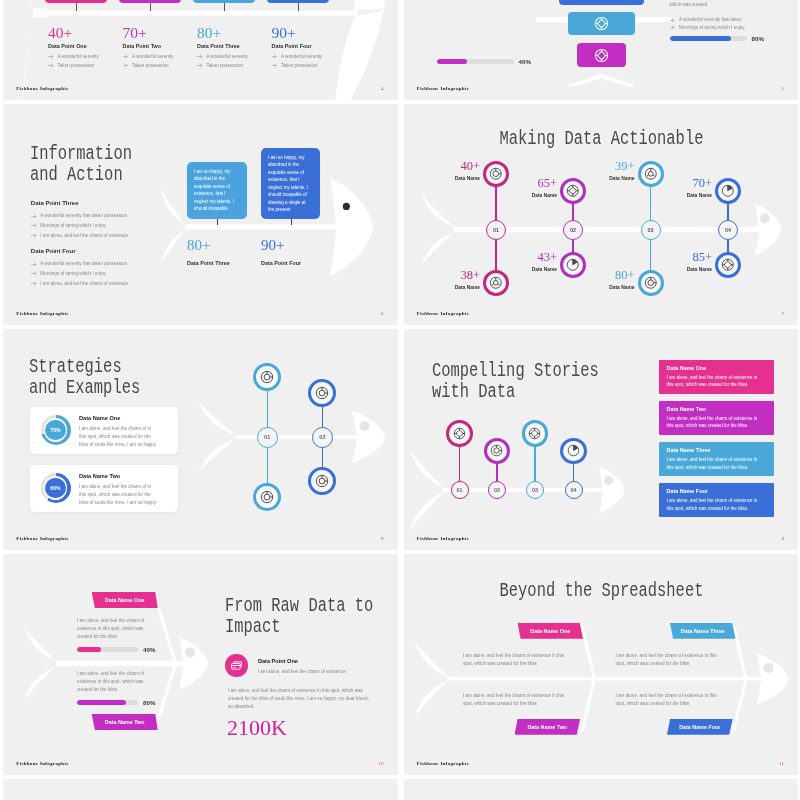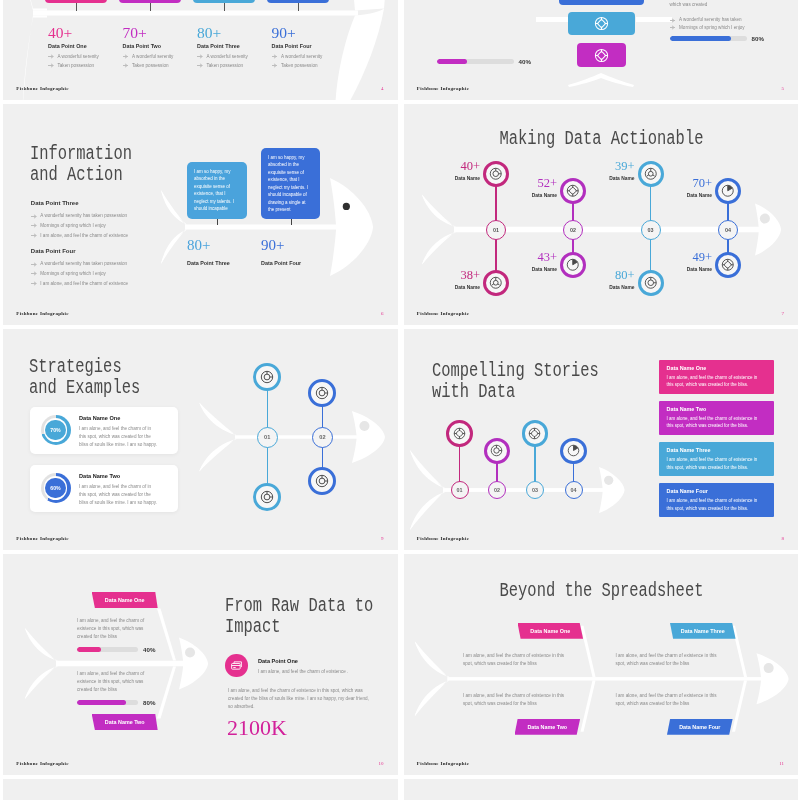--- a/index.html
+++ b/index.html
@@ -271,21 +271,21 @@
           </svg>
         </div>
         <div style="position: absolute; left: 156.5px; top: 148px; width: 26px; height: 26px; border-radius: 50%; background: rgb(247, 247, 247); border: 3px solid rgb(178, 47, 190); display: flex; align-items: center; justify-content: center;">
           <svg width="13.5" height="13.5" viewBox="0 0 32 32">
             <circle fill="none" stroke="#4a4a4a" stroke-width="2.2" cx="16" cy="16" r="13"></circle>
             <path d="M 16 16 L 16 3.2 A 12.8 12.8 0 0 1 27 9.6 Z" fill="#4a4a4a"></path>
             <path fill="none" stroke="#4a4a4a" stroke-width="2.2" d="M 16 16 L 16 3.2 M 16 16 L 27 9.6"></path>
           </svg>
         </div>
         <div style="position: absolute; left: 101.5px; top: 73px; width: 52px; text-align: right;">
-          <div style="font-family: &quot;Liberation Serif&quot;, serif; font-size: 12.5px; color: rgb(178, 47, 190); line-height: 1;">52+</div>
+          <div style="font-family: &quot;Liberation Serif&quot;, serif; font-size: 12.5px; color: rgb(178, 47, 190); line-height: 1;">65+</div>
           <div style="font-weight: bold; font-size: 4.9px; color: rgb(51, 51, 51); margin-top: 3px;">Data Name</div>
         </div>
         <div style="position: absolute; left: 101.5px; top: 147px; width: 52px; text-align: right;">
           <div style="font-family: &quot;Liberation Serif&quot;, serif; font-size: 12.5px; color: rgb(178, 47, 190); line-height: 1;">43+</div>
           <div style="font-weight: bold; font-size: 4.9px; color: rgb(51, 51, 51); margin-top: 3px;">Data Name</div>
         </div>
         <div style="position: absolute; left: 246.3px; top: 82px; width: 1.4px; height: 43.5px; background: rgb(73, 168, 216);"></div>
         <div style="position: absolute; left: 246.3px; top: 125px; width: 1.4px; height: 54px; background: rgb(73, 168, 216);"></div>
         <div style="position: absolute; left: 237px; top: 115.5px; width: 20px; height: 20px; border-radius: 50%; background: rgb(244, 244, 244); border: 1.5px solid rgb(73, 168, 216); display: flex; align-items: center; justify-content: center;">
           <span style="font-size: 5.4px; font-weight: bold; color: rgb(85, 85, 85);">03</span>
@@ -329,21 +329,21 @@
             <circle fill="none" stroke="#4a4a4a" stroke-width="2.2" cx="16" cy="16" r="13"></circle>
             <rect fill="none" stroke="#4a4a4a" stroke-width="2.2" x="9.6" y="9.6" width="12.8" height="12.8" rx="2" transform="rotate(45 16 16)"></rect>
             <path fill="none" stroke="#4a4a4a" stroke-width="2.2" d="M 3 16 L 9 16 M 23 16 L 29 16 M 16 3 L 16 9 M 16 23 L 16 29"></path>
           </svg>
         </div>
         <div style="position: absolute; left: 256.5px; top: 73px; width: 52px; text-align: right;">
           <div style="font-family: &quot;Liberation Serif&quot;, serif; font-size: 12.5px; color: rgb(58, 111, 216); line-height: 1;">70+</div>
           <div style="font-weight: bold; font-size: 4.9px; color: rgb(51, 51, 51); margin-top: 3px;">Data Name</div>
         </div>
         <div style="position: absolute; left: 256.5px; top: 147px; width: 52px; text-align: right;">
-          <div style="font-family: &quot;Liberation Serif&quot;, serif; font-size: 12.5px; color: rgb(58, 111, 216); line-height: 1;">49+</div>
+          <div style="font-family: &quot;Liberation Serif&quot;, serif; font-size: 12.5px; color: rgb(58, 111, 216); line-height: 1;">85+</div>
           <div style="font-weight: bold; font-size: 4.9px; color: rgb(51, 51, 51); margin-top: 3px;">Data Name</div>
         </div>
       </div>
     </div>
     <div class="row">
       <div class="slide">
         <div class="footer">Fishbone  Infographic</div>
         <div class="pagenum">9</div>
         <div class="stitle" style="position: absolute; left: 25.5px; top: 27px;">
           <div>Strategies</div>

